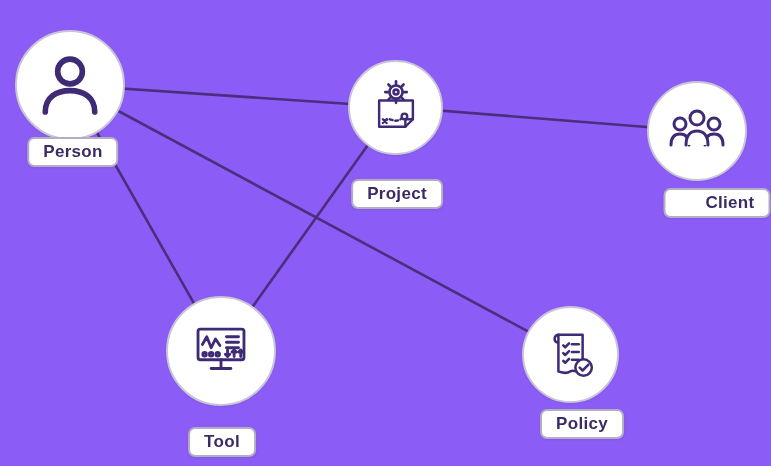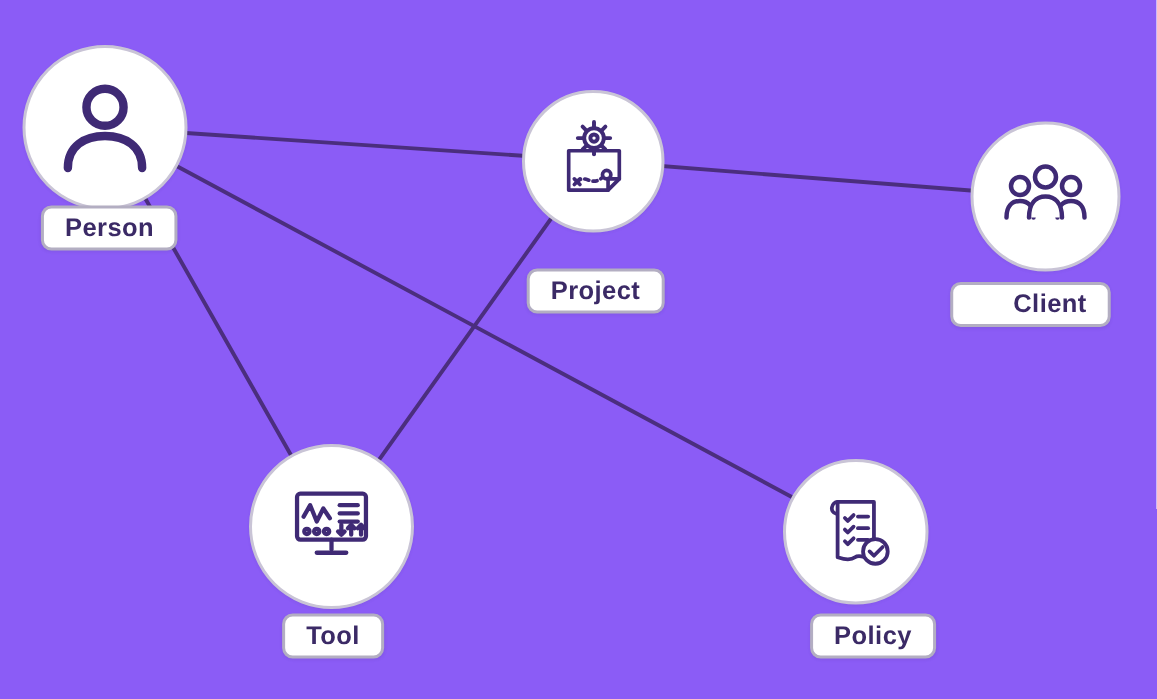--- a/index.html
+++ b/index.html
@@ -30,22 +30,22 @@
     box-shadow:0 1px 2px rgba(60,45,110,0.10);
   }
   
   #circle-person{left:15px;top:30px;width:110px;height:110px;}
   #circle-project{left:348px;top:60px;width:95px;height:95px;}
   #circle-client{left:647px;top:81px;width:100px;height:100px;}
   #circle-tool{left:166px;top:296px;width:110px;height:110px;}
   #circle-policy{left:522px;top:306px;width:97px;height:97px;}
   #label-person{left:73px;top:137px;}
   #label-project{left:397px;top:139px;margin-top:40px;}
-  #label-client{left:687px;top:188px;padding-left:40px;}
-  #label-tool{left:222px;top:409px;}
+  #label-client{left:717px;top:188px;padding-left:40px;}
+  #label-tool{left:222px;top:427px;}
   #label-policy{left:582px;top:409px;}
   .icon{stroke:var(--ink);fill:none;stroke-linecap:round;stroke-linejoin:round;}
 </style>
 </head>
 <body>
 
 <div class="canvas">
 
   <svg class="edges" width="771" height="466" viewBox="0 0 771 466">
     <line class="edge" x1="70" y1="85" x2="395" y2="107"></line>

